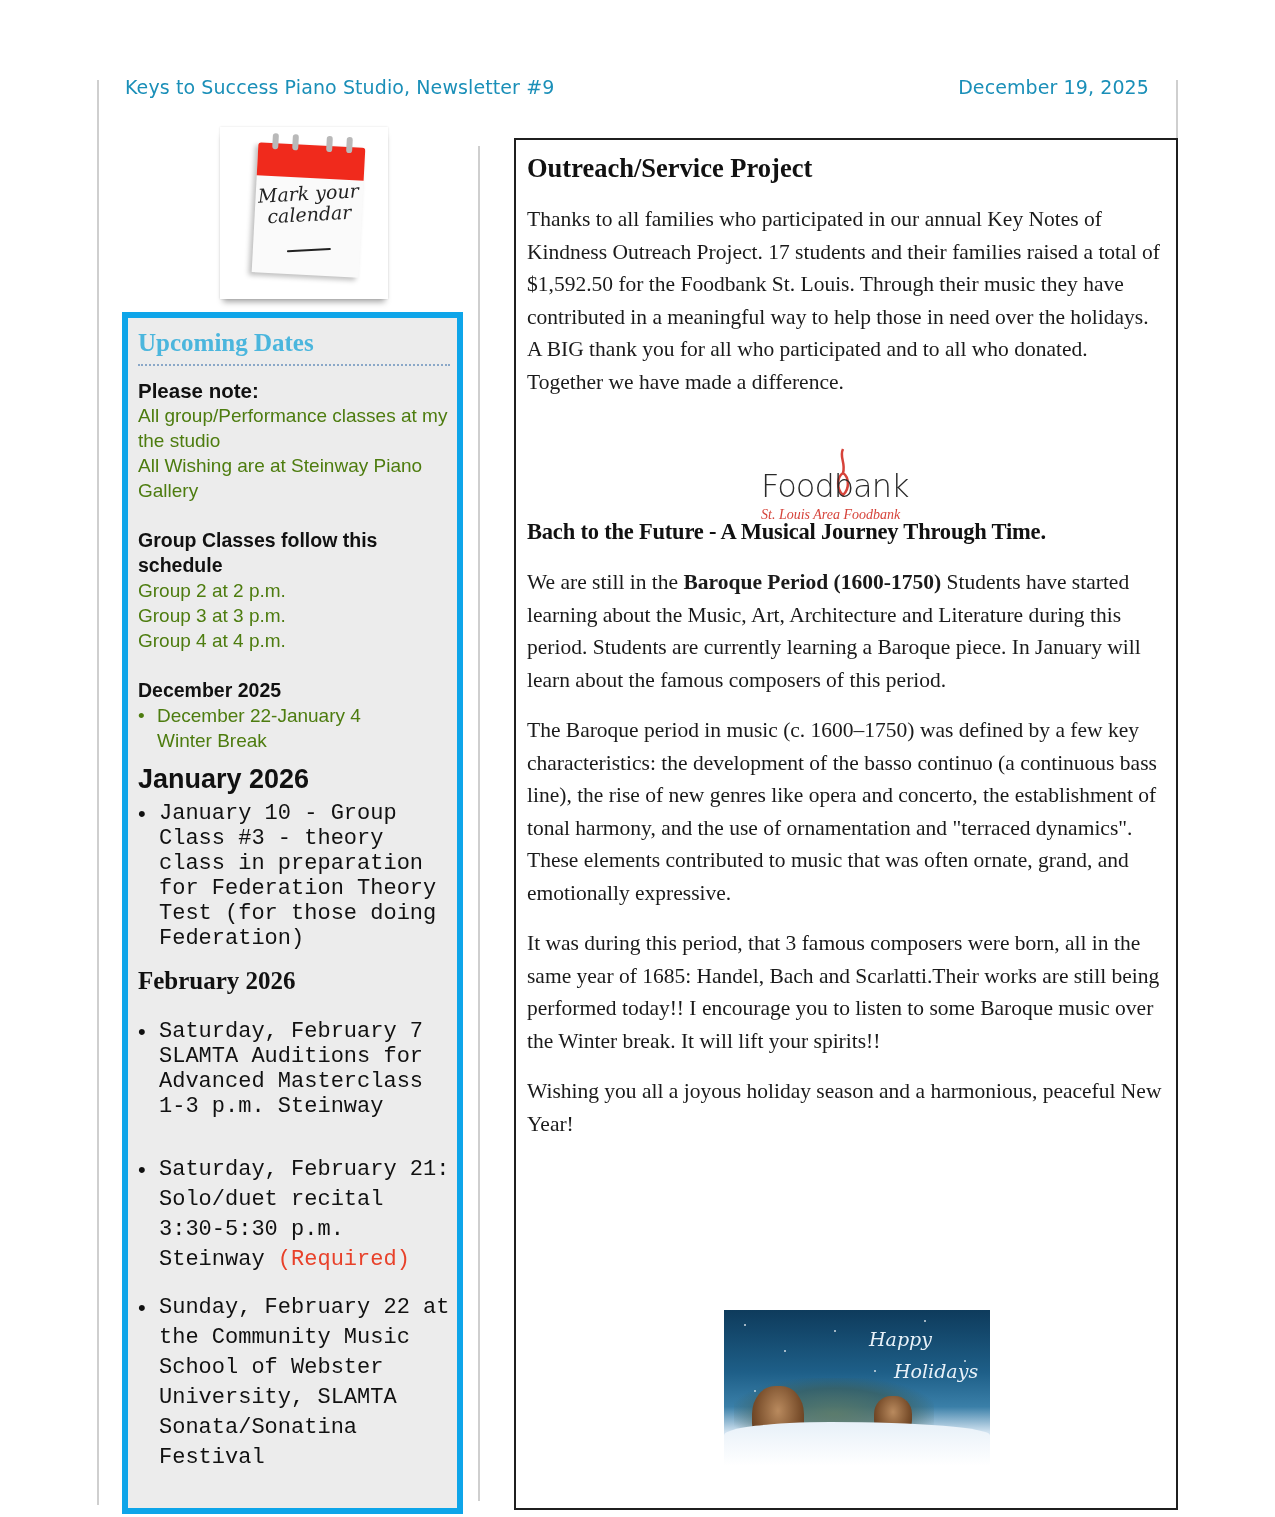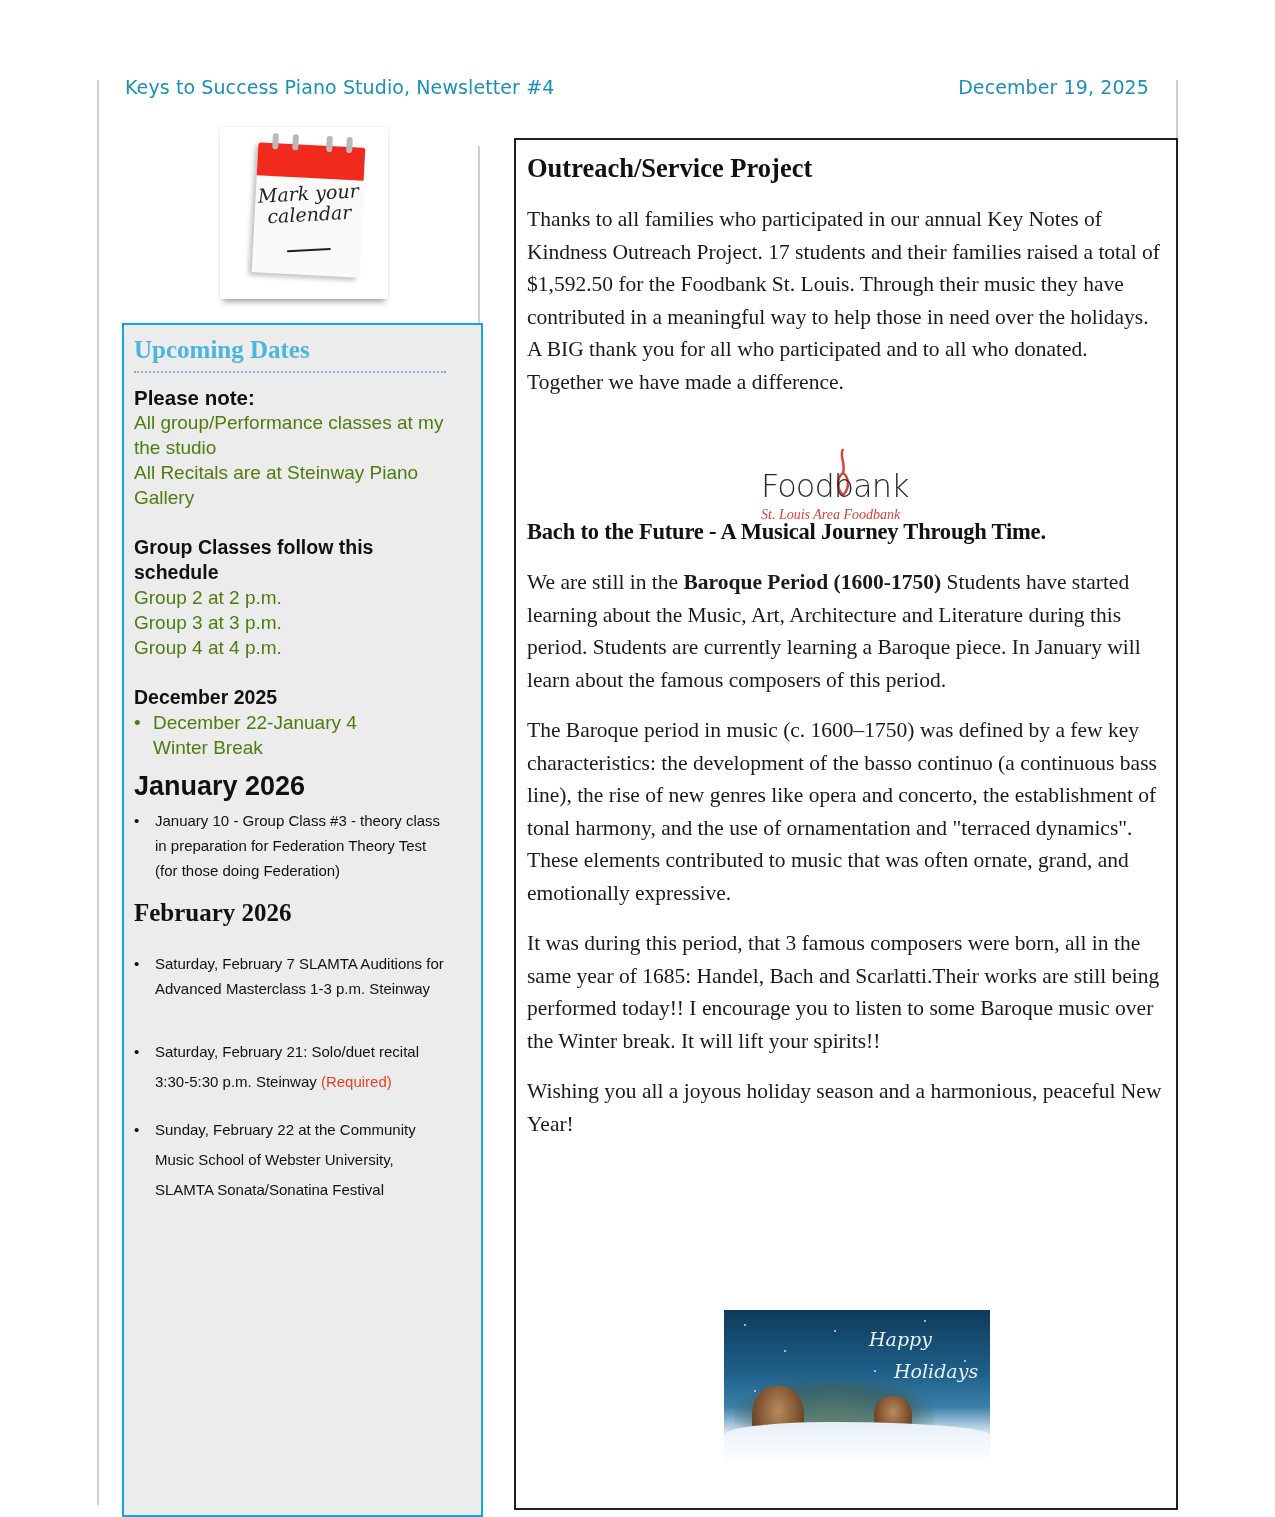--- a/index.html
+++ b/index.html
@@ -18,32 +18,32 @@
   .cal-card { position: absolute; left: 220px; top: 127px; width: 168px; height: 172px; background: #fff;
     box-shadow: 0 6px 6px -3px rgba(0,0,0,0.35), 0 0 2px rgba(0,0,0,0.12); }
   .cal-page { position: absolute; left: 35px; top: 18px; width: 107px; height: 130px; background: #fafafa; transform: rotate(3deg);
     box-shadow: -3px 3px 5px rgba(0,0,0,0.25); }
   .cal-top { position: absolute; left: 0; top: 0; width: 100%; height: 33px; background: #f02a1c; border-radius: 3px 3px 0 0; }
   .ring { position: absolute; top: -10px; width: 6px; height: 16px; background: #b9b9b9; border-radius: 3px; }
   .cal-text { position: absolute; left: 0; top: 38px; width: 100%; text-align: center; font-family: "DejaVu Serif", serif; font-style: italic; font-size: 19px; line-height: 21px; color: #222; transform: rotate(-6deg); }
   .cal-underline { position: absolute; left: 34px; top: 104px; width: 44px; height: 2px; background: #222; transform: rotate(-6deg); border-radius: 1px; }
 
   
-  .dates-box { position: absolute; left: 122px; top: 323px; width: 329px; height: 1190px; background: #ececec; border: 2px solid #0ea5e9; padding-left: 28px; }
+  .dates-box { position: absolute; left: 122px; top: 312px; width: 329px; height: 1190px; background: #ececec; border: 6px solid #0ea5e9; }
   .dates-inner { position: absolute; left: 10px; top: 8px; width: 312px; }
   .dates-title { font-family: "Liberation Serif", serif; font-weight: bold; font-size: 25px; color: #4bb6dd; margin: 0; line-height: 34px; }
   .dotted { border-bottom: 2px dotted #8aa8c8; margin: 4px 0 12px 0; height: 0; }
   .sans-b { font-family: "Liberation Sans", sans-serif; font-weight: bold; font-size: 19.5px; color: #111; line-height: 25px; }
   .sans { font-family: "Liberation Sans", sans-serif; font-size: 19px; color: #4d7c0f; line-height: 25px; }
   .sans-big { font-family: "Liberation Sans", sans-serif; font-weight: bold; font-size: 27px; line-height: 25px; color: #111; }
   .note-title { font-size: 20.5px; }
   .gap-s { height: 25px; }
   .bullet-row { position: relative; padding-left: 19px; }
   .bullet-row::before { content: "•"; position: absolute; left: 0; top: 0; }
-  .serif-item { font-family: Liberation Sans, sans-serif; font-size: 15px; line-height: 25px; color: #111; padding-left: 21px; position: relative; }
+  .serif-item { font-family: Liberation Mono, monospace; font-size: 22px; line-height: 25px; color: #111; padding-left: 21px; position: relative; }
   .serif-item::before { content: "•"; position: absolute; left: 0; top: 0; font-family: "Liberation Sans", sans-serif; }
   .feb-title { font-family: "Liberation Serif", serif; font-weight: bold; font-size: 25px; line-height: 32px; color: #111; }
   .red { color: #e8412a; }
 
   
   .article-box { position: absolute; left: 514px; top: 138px; width: 660px; height: 1368px; border: 2px solid #1f1f1f; background: #fff; }
   .article-inner { position: absolute; left: 11px; top: 10px; width: 640px; font-family: "Liberation Serif", serif; color: #1a1a1a; }
   .art-h { font-weight: bold; font-size: 26.5px; line-height: 36px; margin: 0; color: #111; }
   .art-p { font-size: 21.5px; line-height: 32.5px; margin: 0; }
   .art-h2 { font-weight: bold; font-size: 22.5px; line-height: 32px; margin: 0; color: #111; letter-spacing: -0.2px; }
@@ -60,21 +60,21 @@
   .snow { position: absolute; left: 0; bottom: 0; width: 100%; height: 44px; background: linear-gradient(180deg, #e7f0f8 0%, #ffffff 100%); border-radius: 40% 60% 0 0 / 30% 30% 0 0; }
   .flake { position: absolute; width: 2px; height: 2px; background: #fff; border-radius: 50%; opacity: 0.8; }
 </style>
 </head>
 <body>
 
 <div class="vline left"></div>
 <div class="vline mid"></div>
 <div class="vline right"></div>
 
-<div class="header-title">Keys to Success Piano Studio, Newsletter #4</div>
+<div class="header-title">Keys to Success Piano Studio, Newsletter #9</div>
 <div class="header-date">December 19, 2025</div>
 
 <div class="cal-card">
   <div class="cal-page">
     <div class="cal-top"></div>
     <div class="ring" style="left:14px"></div>
     <div class="ring" style="left:34px"></div>
     <div class="ring" style="left:68px"></div>
     <div class="ring" style="left:88px"></div>
     <div class="cal-text">
@@ -85,21 +85,21 @@
   </div>
 </div>
 
 <div class="dates-box">
   <div class="dates-inner">
     <h2 class="dates-title">Upcoming Dates</h2>
     <div class="dotted"></div>
 
     <div class="sans-b note-title">Please note:</div>
     <div class="sans">All group/Performance classes at my the studio</div>
-    <div class="sans">All Recitals are at Steinway Piano Gallery</div>
+    <div class="sans">All Wishing are at Steinway Piano Gallery</div>
 
     <div class="gap-s"></div>
     <div class="sans-b">Group Classes follow this schedule</div>
     <div class="sans">Group 2 at 2 p.m.</div>
     <div class="sans">Group 3 at 3 p.m.</div>
     <div class="sans">Group 4 at 4 p.m.</div>
 
     <div class="gap-s"></div>
     <div class="sans-b">December 2025</div>
     <div class="sans bullet-row" style="padding-left:19px; width:230px;">December 22-January 4 Winter Break</div>

